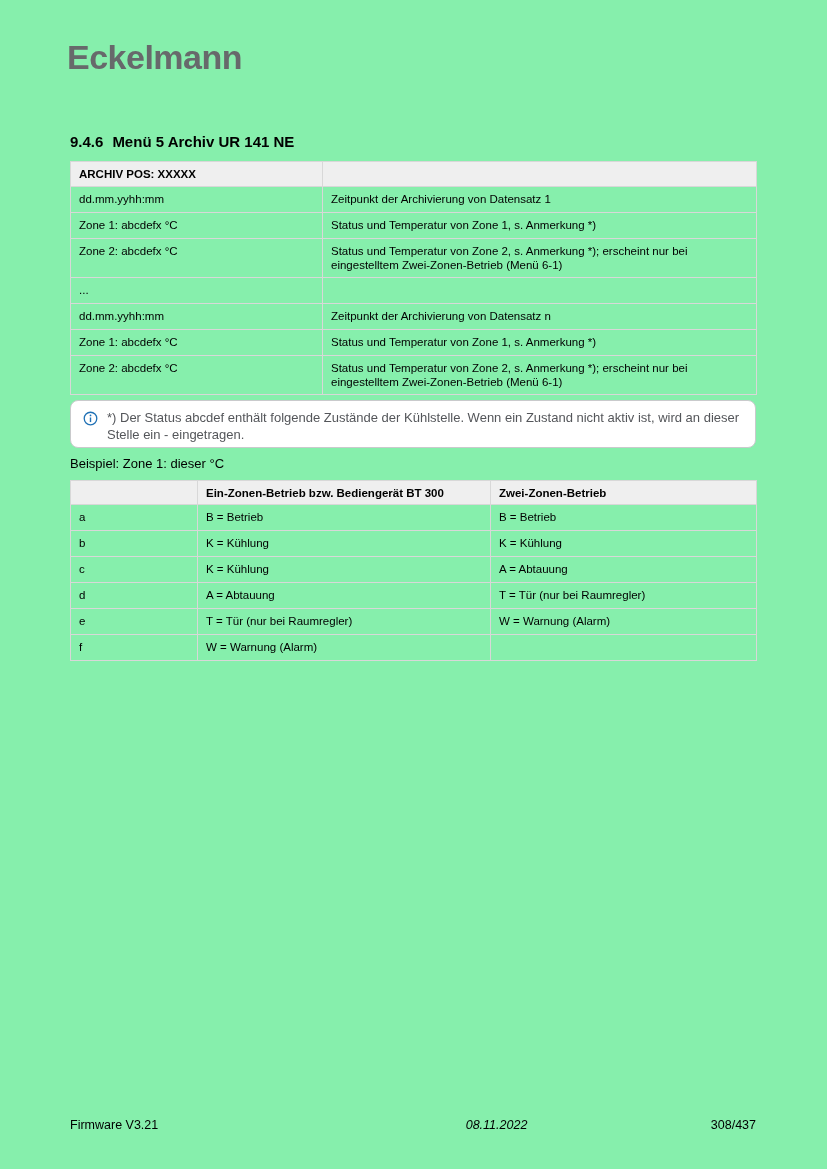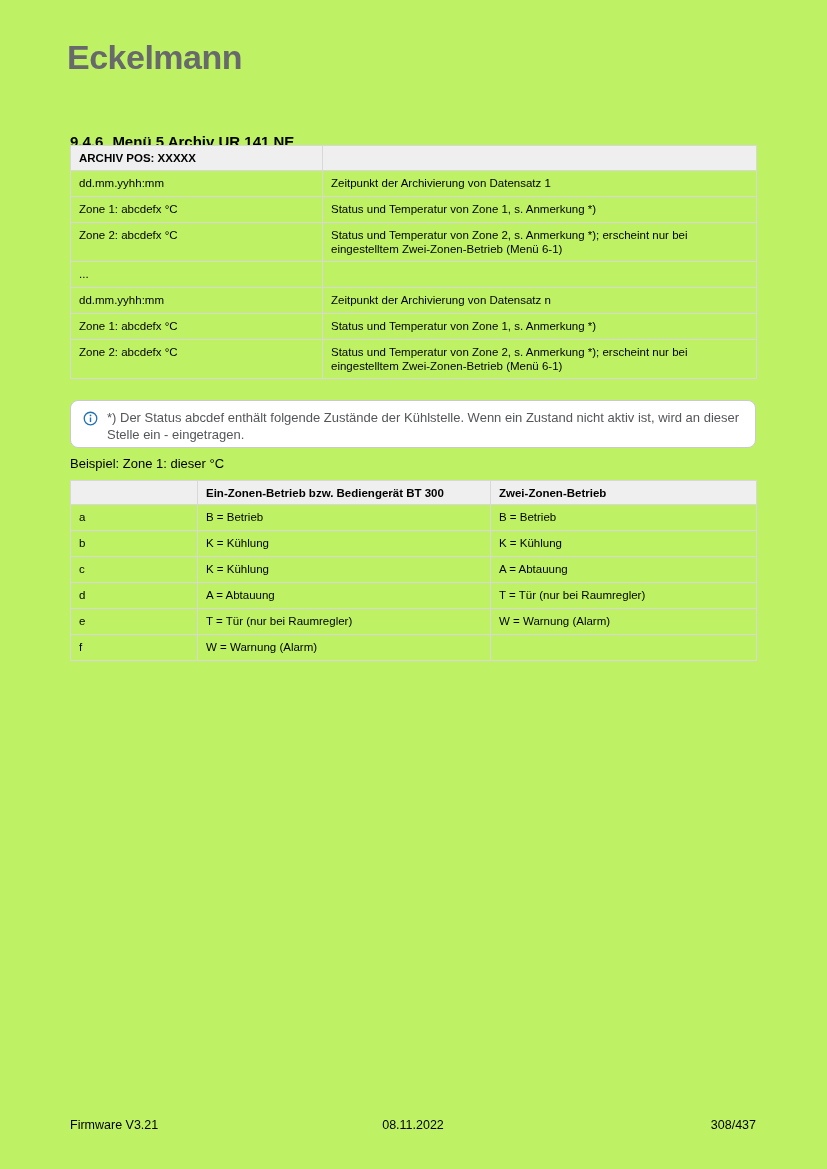--- a/index.html
+++ b/index.html
@@ -1,20 +1,20 @@
 <!DOCTYPE html>
 <html><head>
 <meta charset="utf-8">
 <style>
   html, body { margin: 0; padding: 0; background: #ffffff; }
   .page {
     position: relative;
     width: 827px;
     height: 1169px;
-    background: #bef264;
+    background: #86efac;
     font-family: "Liberation Sans", sans-serif;
     color: #000000;
     overflow: hidden;
   }
   .logo {
     position: absolute;
     left: 67px;
     top: 40px;
     font-size: 34px;
     font-weight: bold;
@@ -47,21 +47,21 @@
     vertical-align: top;
     padding: 5px 8px 4px 8px;
     line-height: 1.26;
     color: #000000;
     overflow: hidden;
   }
   table.doc-table th {
     background: #efefef;
     font-weight: bold;
   }
-  #archive-table { top: 145px; padding-left: 20px; }
+  #archive-table { top: 161px; padding-left: 20px; }
   #archive-table tr { height: 26px; }
   #archive-table tr.head-row { height: 25px; }
   #archive-table col.c1 { width: 252px; }
   #archive-table col.c2 { width: 434px; }
 
   .note-box {
     position: absolute;
     left: 70px;
     top: 400px;
     width: 686px;
@@ -104,21 +104,21 @@
   .footer {
     position: absolute;
     left: 70px;
     top: 1118px;
     width: 686px;
     font-size: 12.5px;
     color: #000000;
     display: flex;
   }
   .footer .f-left  { flex: 1; text-align: left; }
-  .footer .f-mid   { flex: 1; text-align: center; }
+  .footer .f-mid   { flex: 1; text-align: right; font-style: italic; }
   .footer .f-right { flex: 1; text-align: right; }
 </style>
 </head>
 <body>
 
 <div class="page">
 
   <div class="logo">Eckelmann</div>
 
   <div class="heading">

